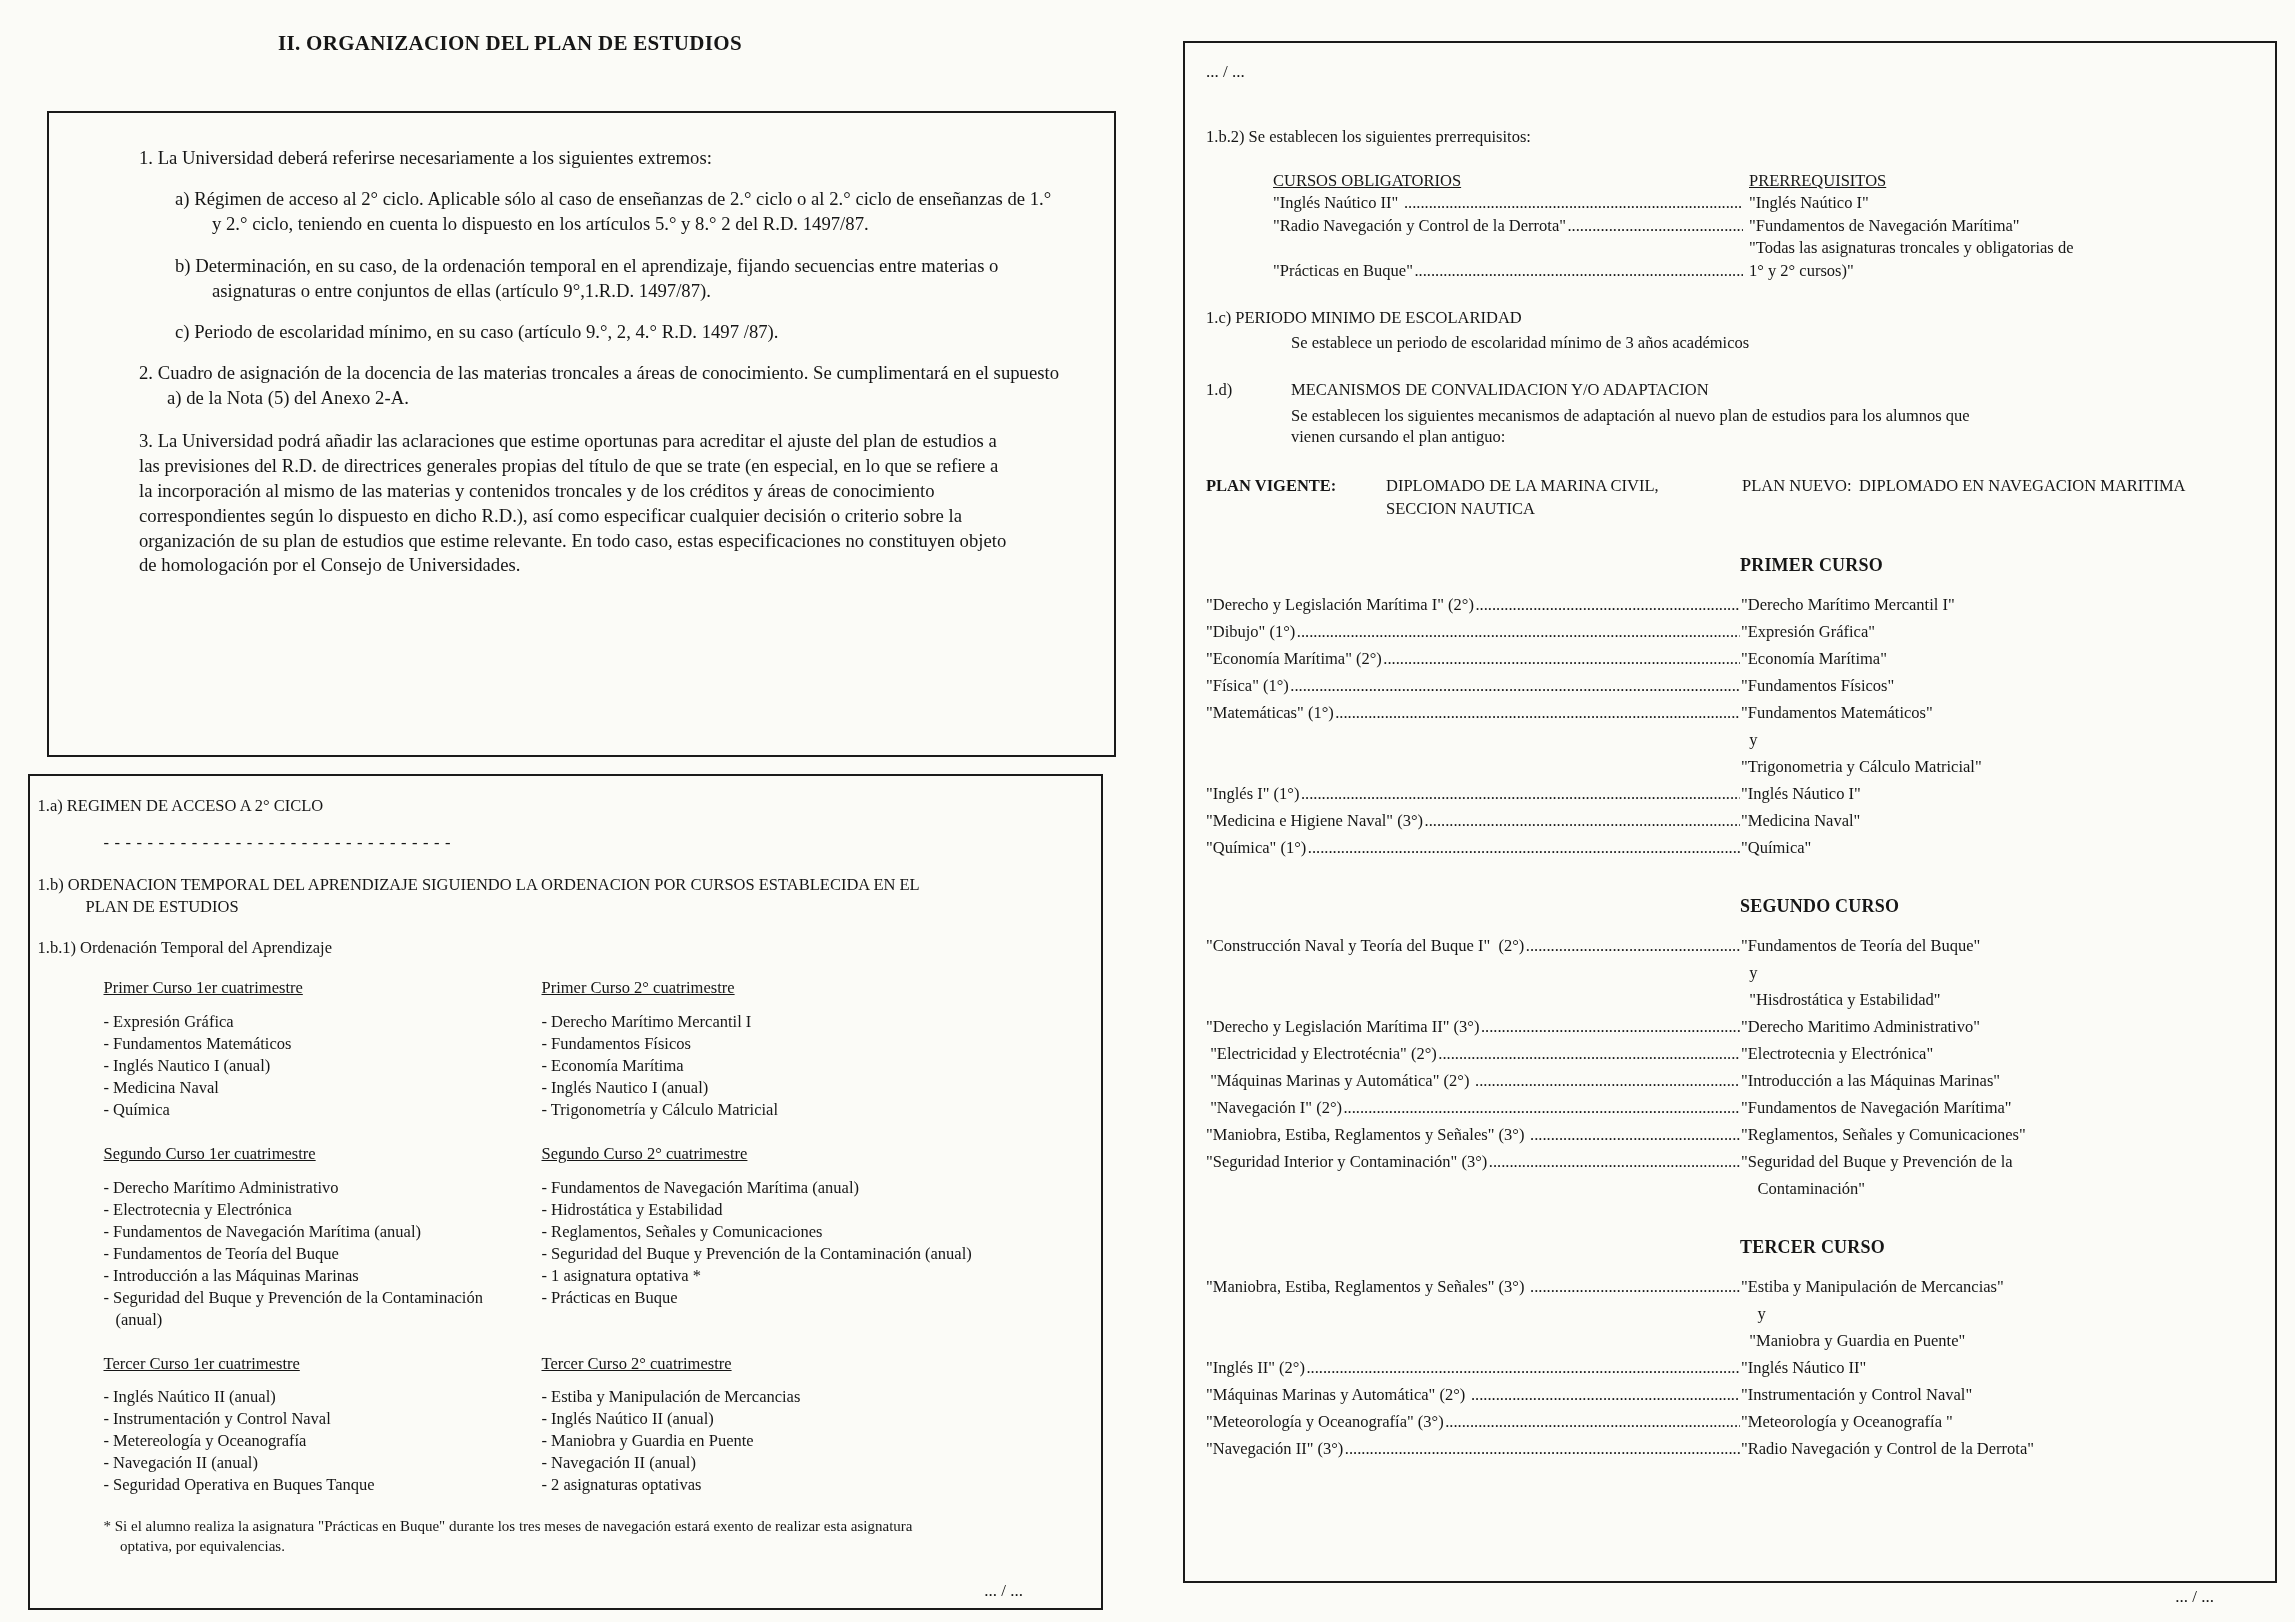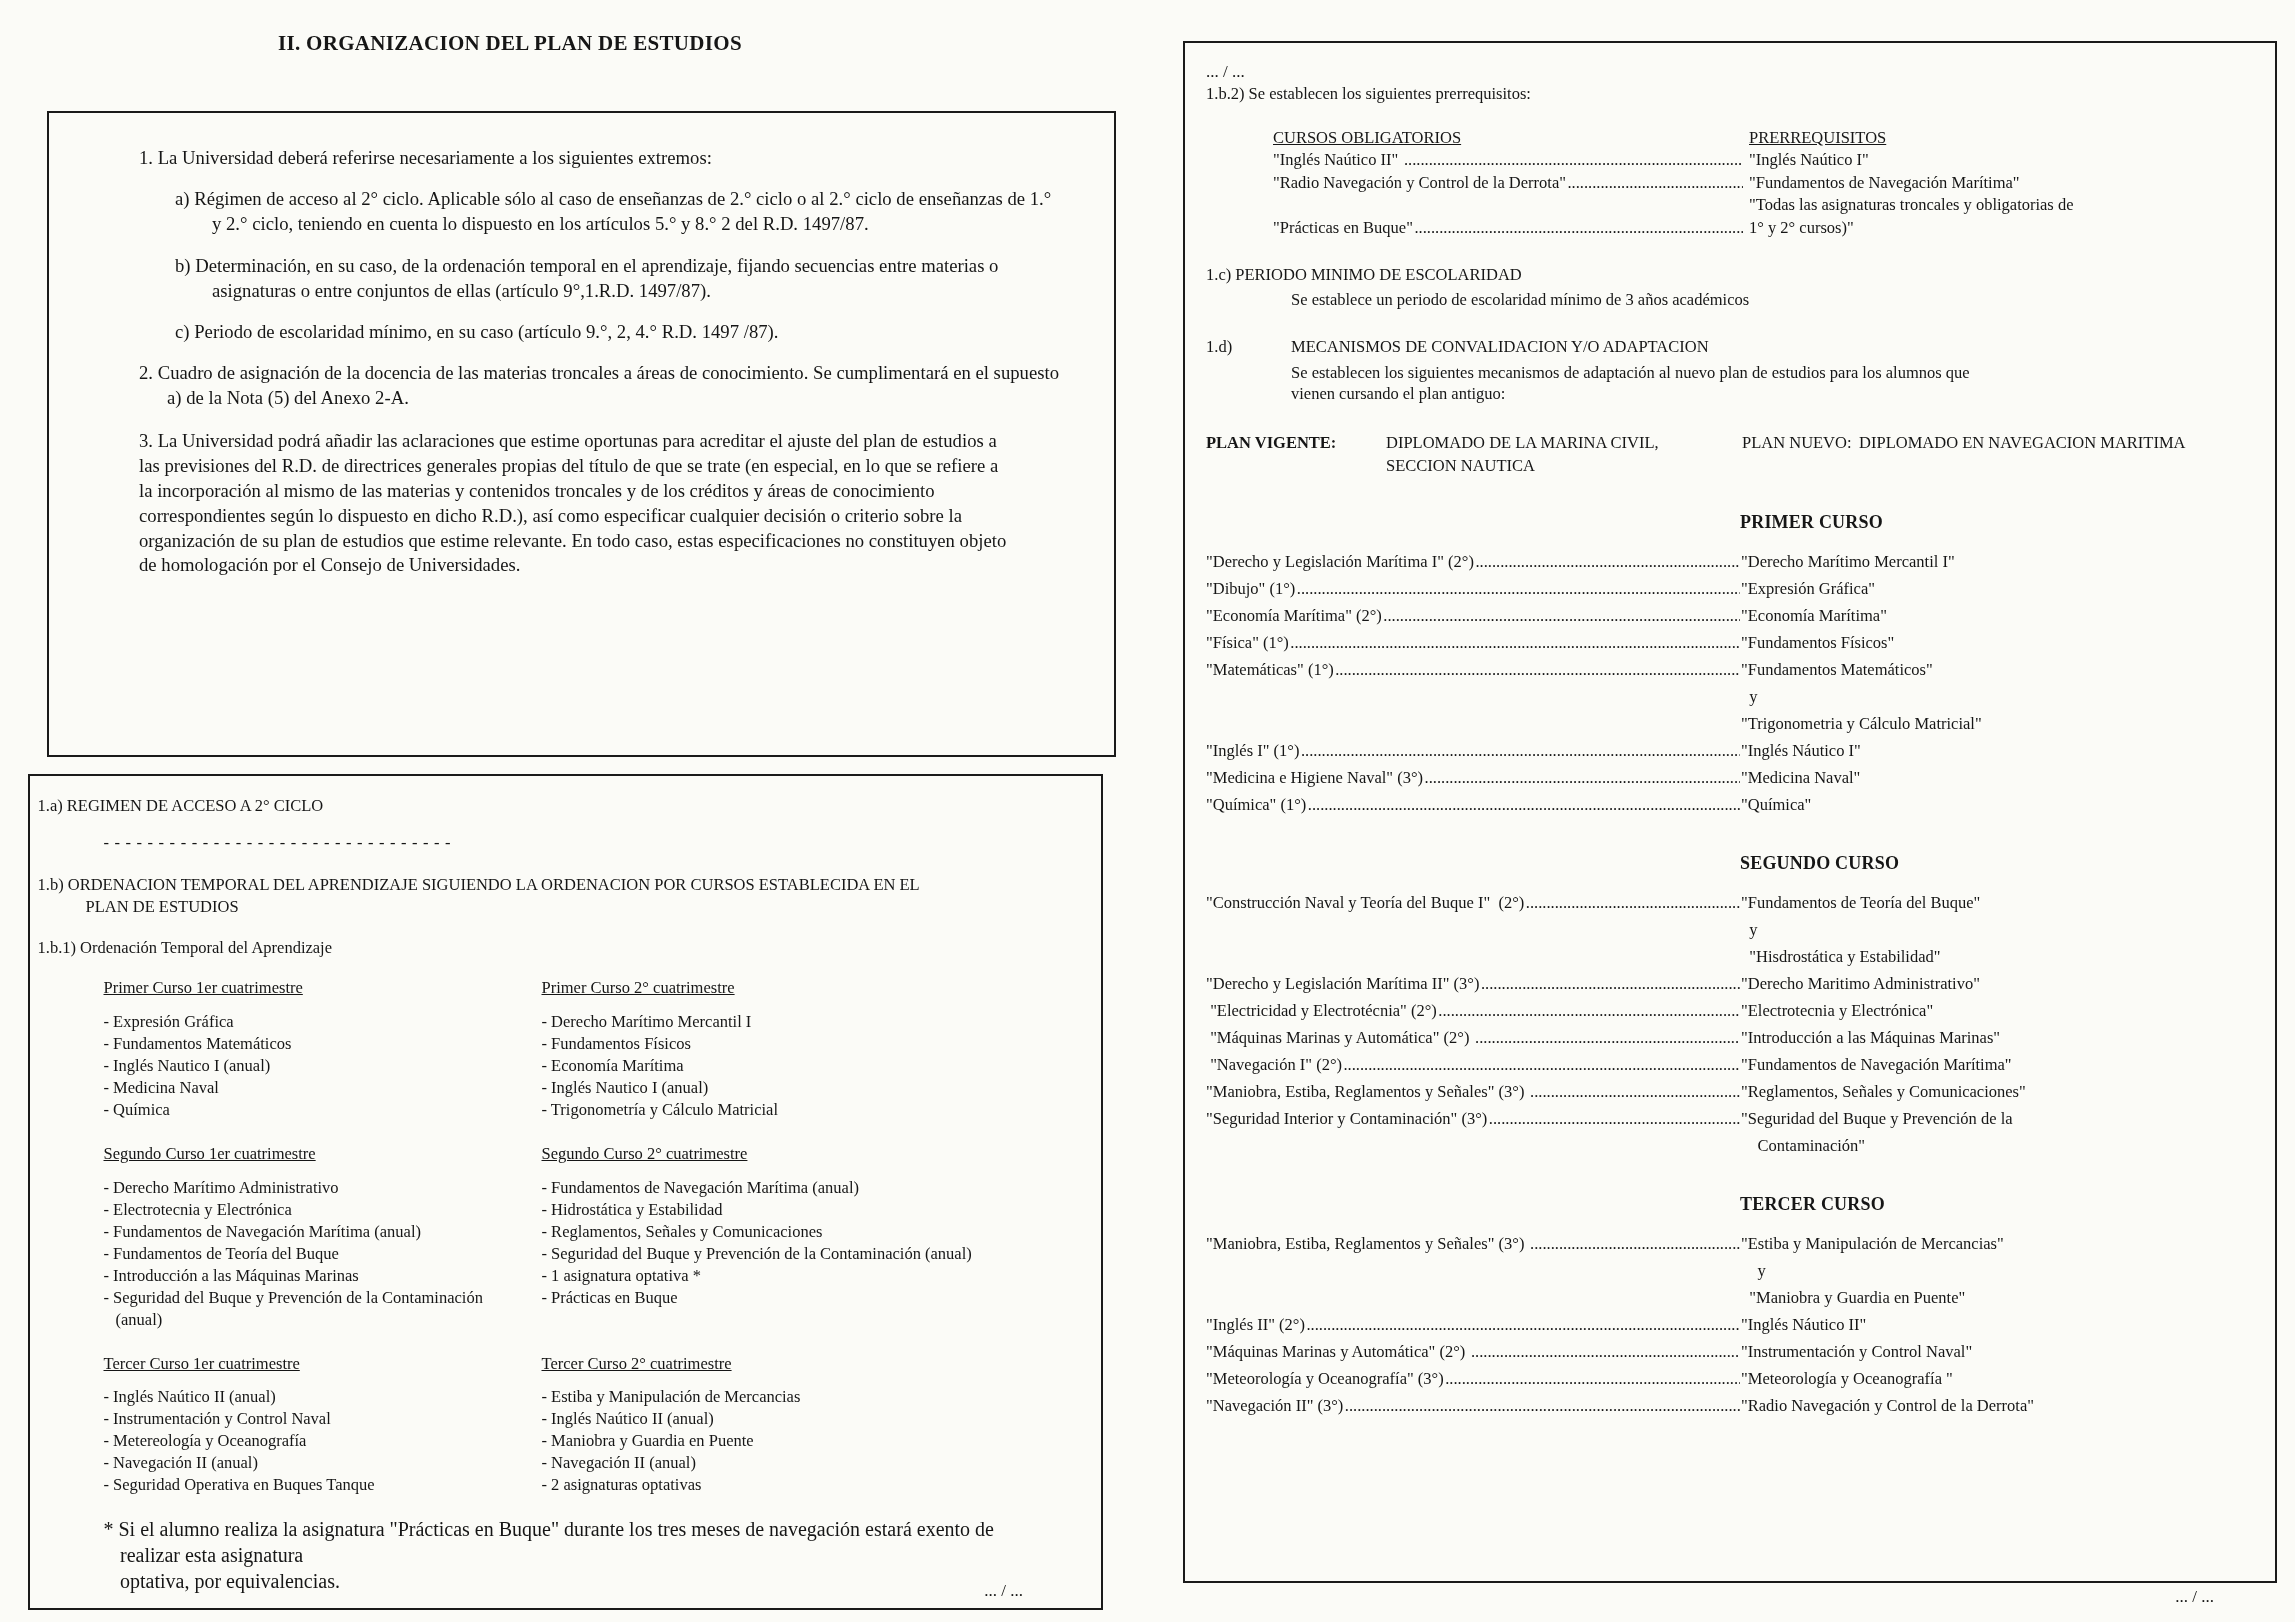--- a/index.html
+++ b/index.html
@@ -39,33 +39,33 @@
   .dashes { margin:15px 0 0 66px; letter-spacing:0.7px; white-space:nowrap; overflow:hidden; }
   .h1b { margin-top:21px; padding-left:48px; text-indent:-48px; padding-right:30px; white-space:pre-line; }
   .h1b1 { margin-top:19.4px; }
   .course-grid {
     display:grid; grid-template-columns:438px 1fr;
     row-gap:22.4px; margin:19.4px 0 0 66px;
   }
   .course-heading { text-decoration:underline; margin-bottom:12px; }
   .course-item { line-height:22px; padding-left:12px; text-indent:-12px; padding-right:25.4px; }
   .footnote {
-    margin:21px 60px 0 66px; font-size:20px; line-height:1.28;
+    margin:21px 60px 0 66px; font-size:15px; line-height:1.28;
     padding-left:16.5px; text-indent:-16.5px; white-space:pre-line;
   }
   .cont-mark-left { position:absolute; right:78px; bottom:6px; font-size:17px; }
 
   
   .boxR {
     left:1183px; top:41px; width:1094px; height:1542px;
     padding:18px 30px 13.5px 21px;
     font-size:16.5px; line-height:1.3;
   }
   .cont-top { font-size:17px; }
-  .sec-1b2 { }
+  .sec-1b2 { margin-top:43px; }
 
   .prereq-table { margin:22.4px 0 0 67px; }
   .pr-header, .pr-row { display:flex; align-items:flex-end; line-height:22.4px; }
   .pr-col1 { width:476px; flex:none; }
   .pr-col2 { flex:1; }
   .u { text-decoration:underline; }
   .pr-course { width:476px; flex:none; display:flex; align-items:baseline; }
   .pr-course-text { white-space:pre; flex:none; }
   .pr-dots { flex:1 1 auto; min-width:0; overflow:hidden; white-space:nowrap; margin:0 6px 0 1.5px; }
   .pr-dots::after, .eq-dots::after {

